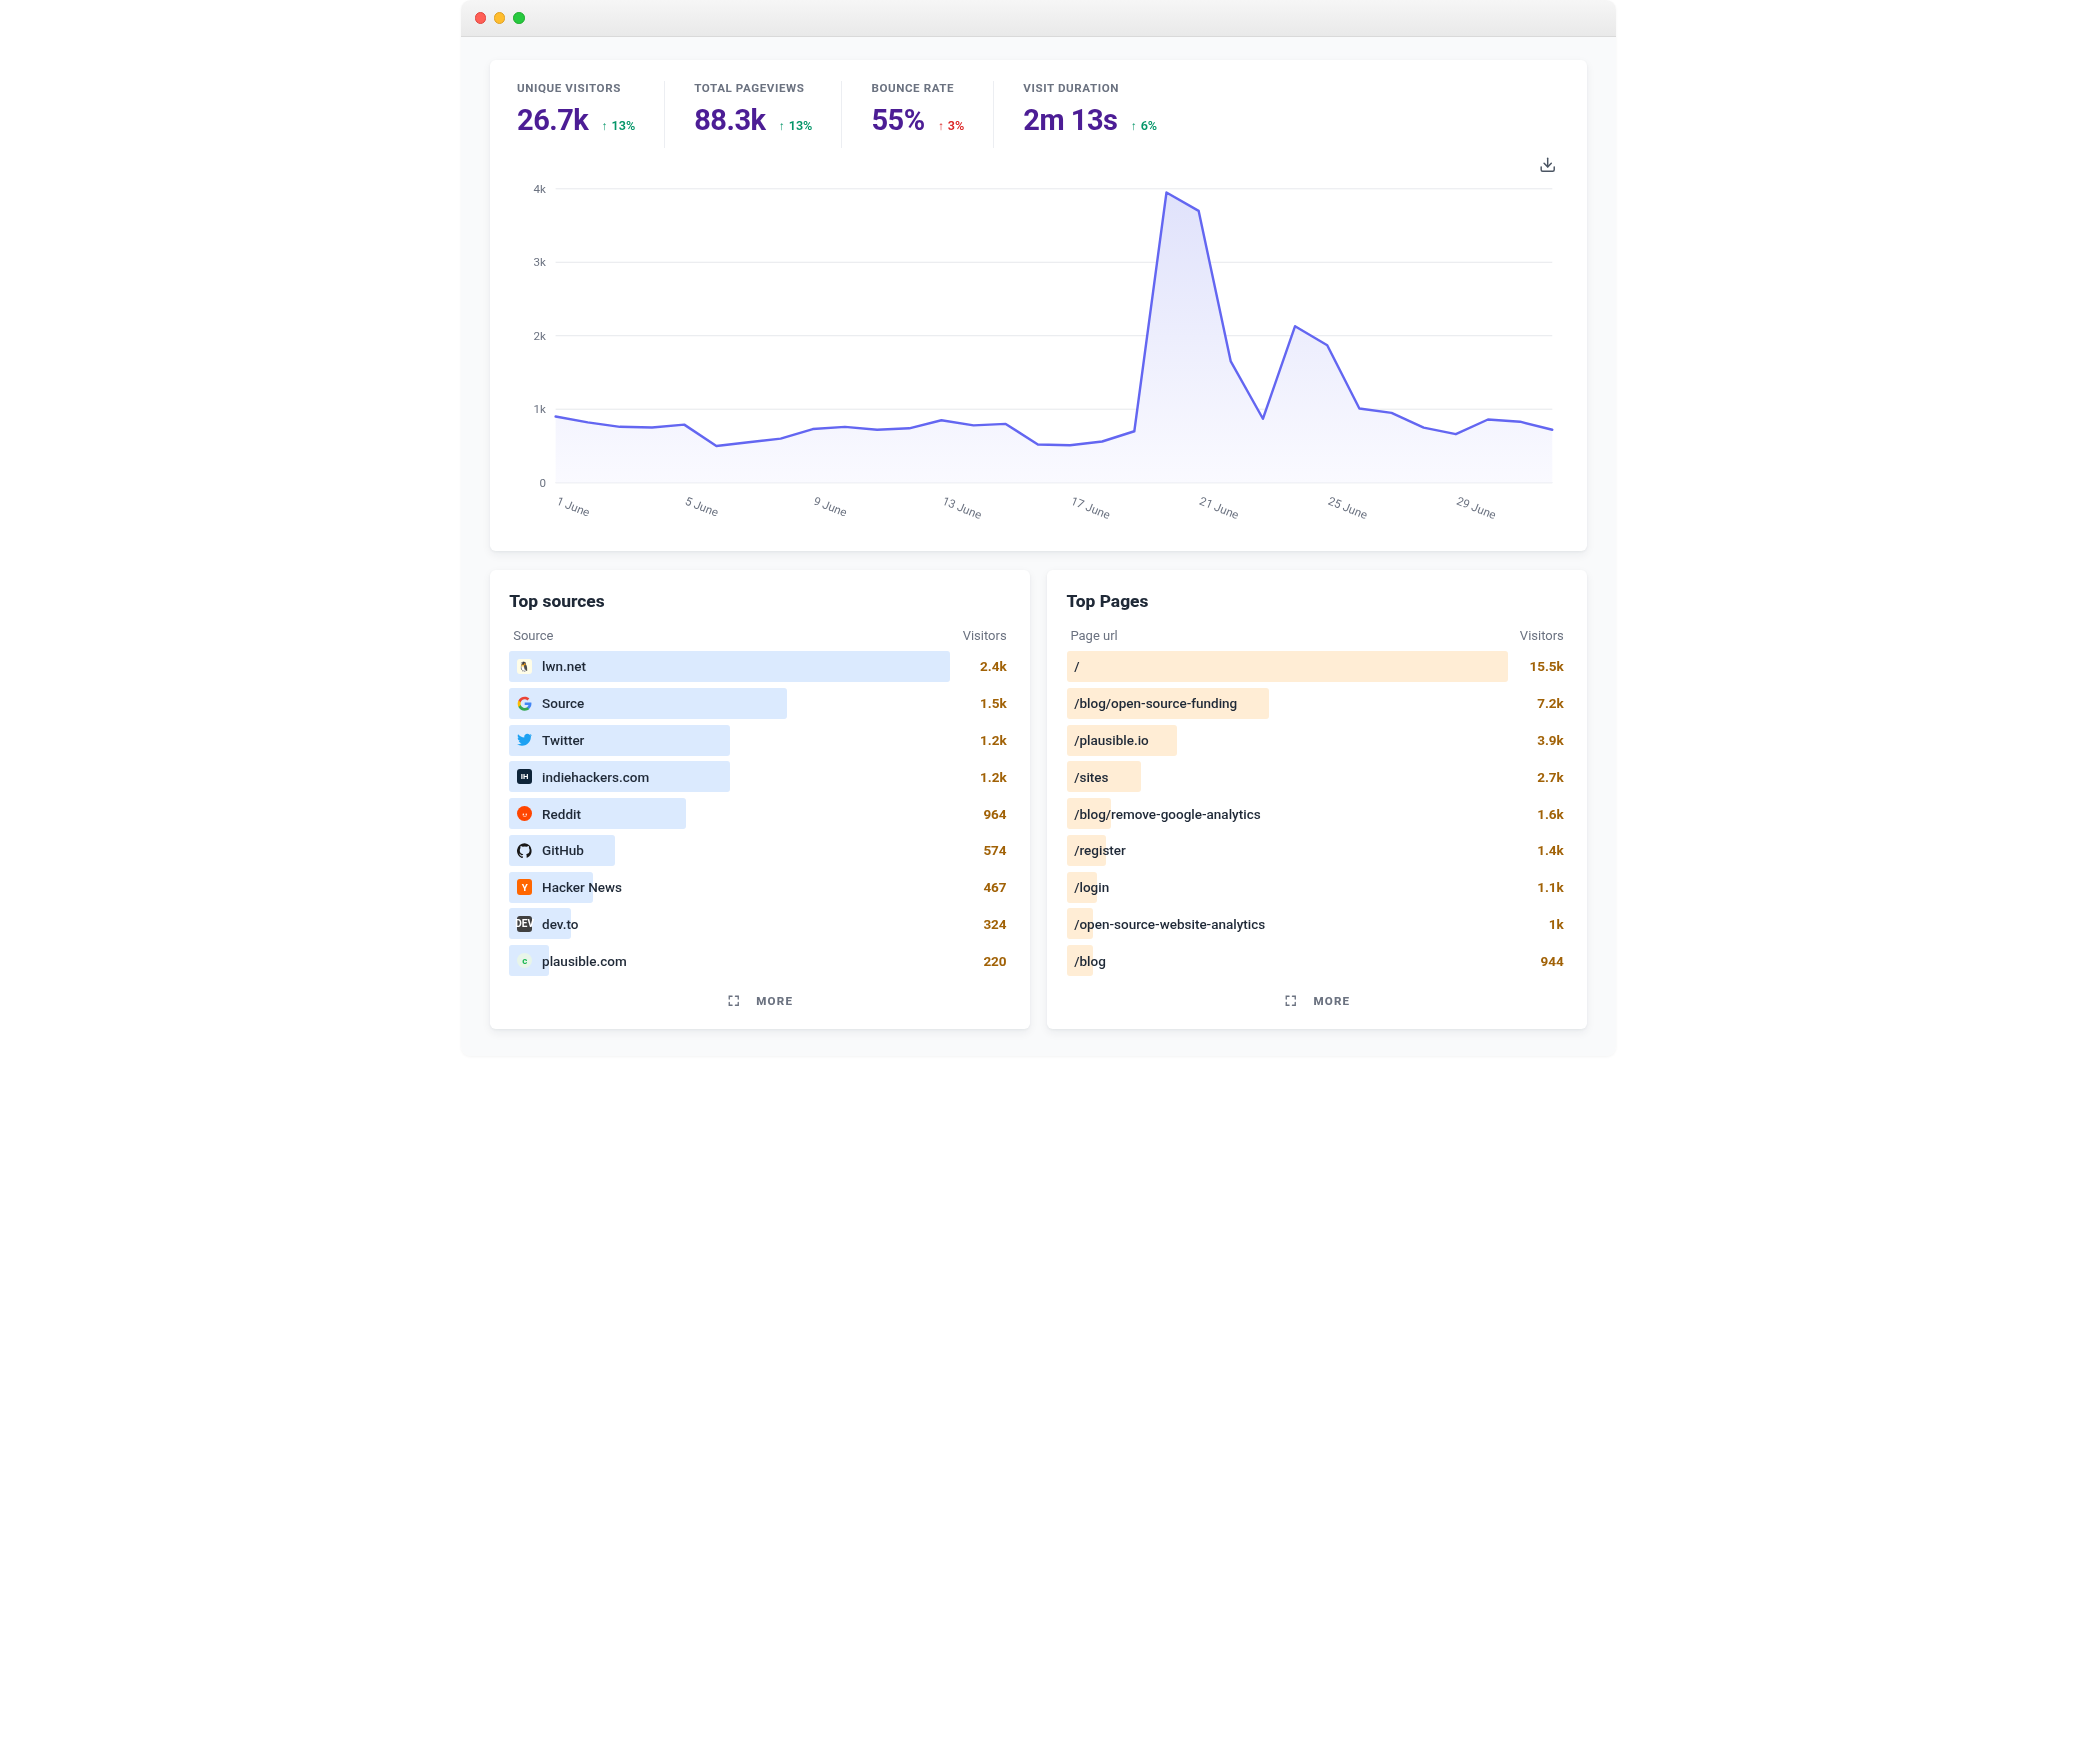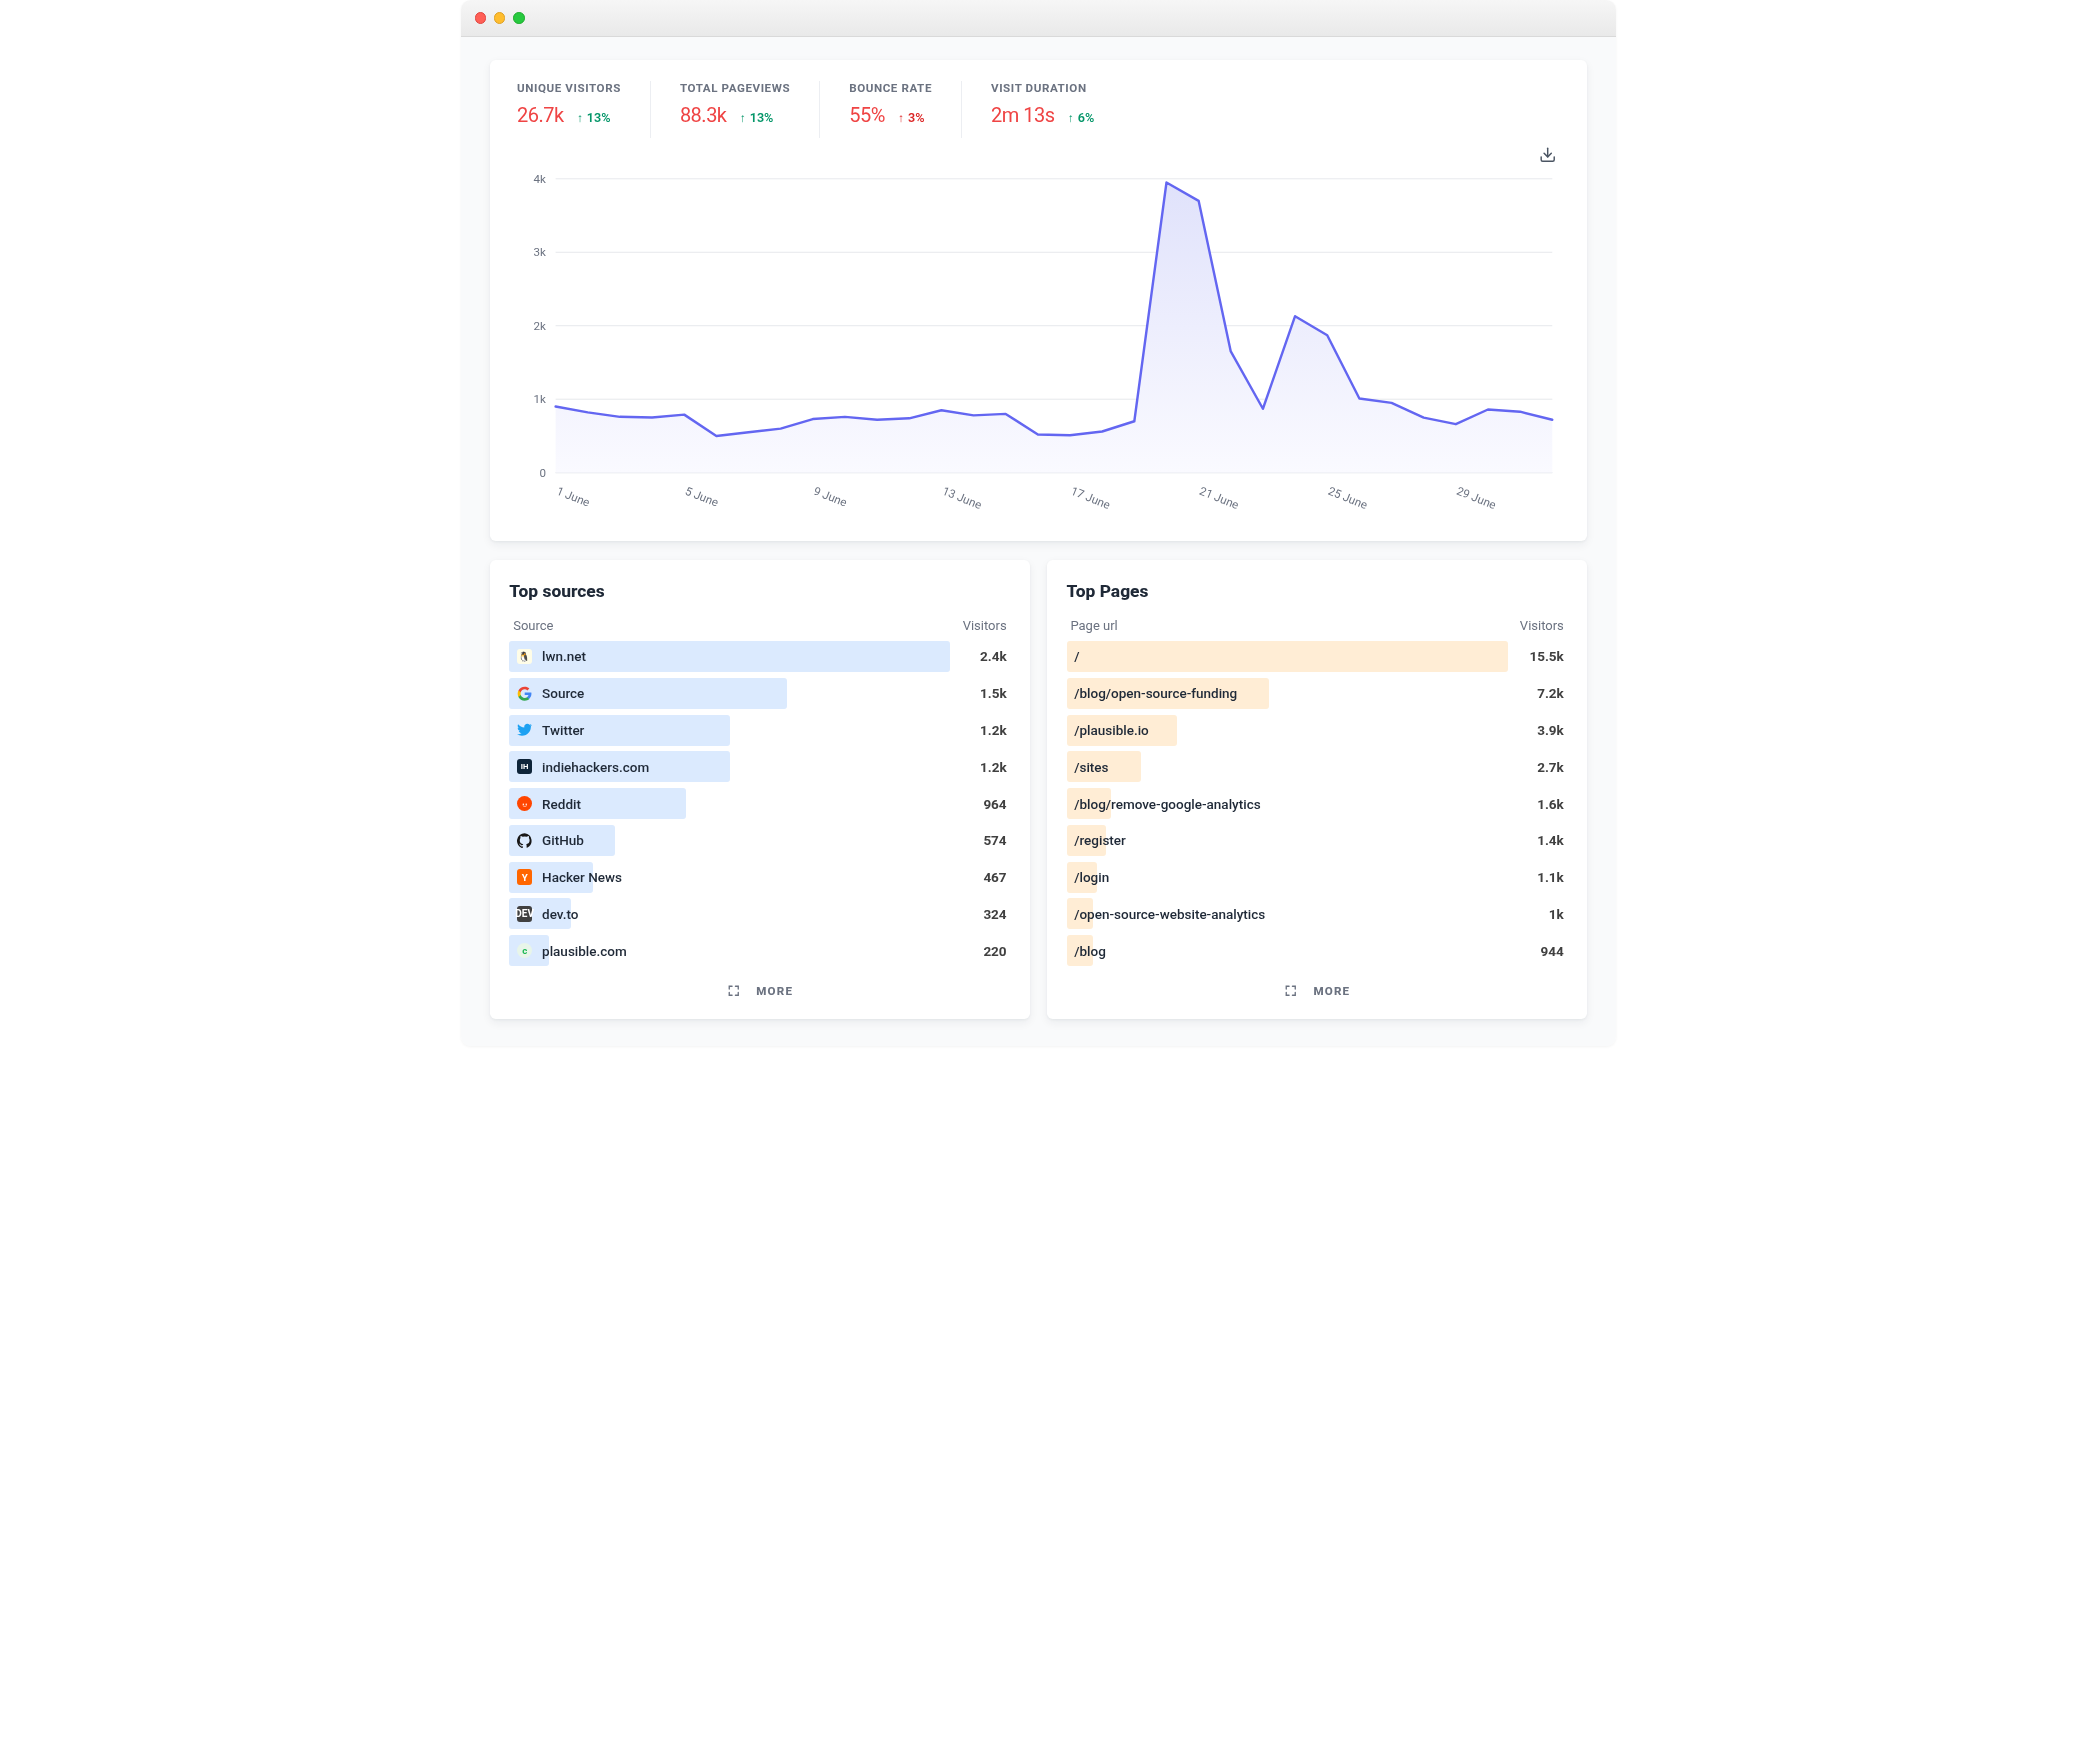--- a/index.html
+++ b/index.html
@@ -60,23 +60,23 @@
     color: #6b7280;
     text-transform: uppercase;
     margin-bottom: 7.7px;
   }
   .stat-bottom {
     display: flex;
     align-items: baseline;
     gap: 13.5px;
   }
   .stat-value {
-    font-size: 20px;
-    font-weight: 400;
-    color: #ef4444;
+    font-size: 29px;
+    font-weight: 700;
+    color: #4c1d95;
     letter-spacing: -0.5px;
   }
   .stat-change {
     font-size: 12.6px;
     font-weight: 600;
     display: inline-flex;
     align-items: center;
     gap: 3.9px;
   }
   .up   { color: #059669; }
@@ -145,21 +145,21 @@
     font-size:13.5px;
     color:#1f2937;
     font-weight:500;
   }
   .row-right {
     position:relative;
     z-index:1;
     padding-right:3.9px;
     font-size:13.5px;
     font-weight:700;
-    color:#404040;
+    color:#a16207;
   }
   .favicon {
     width:15.4px; height:15.4px;
     border-radius:2.9px;
     display:inline-flex;
     align-items:center;
     justify-content:center;
     font-size:9.7px;
     font-weight:700;
     flex-shrink:0;

